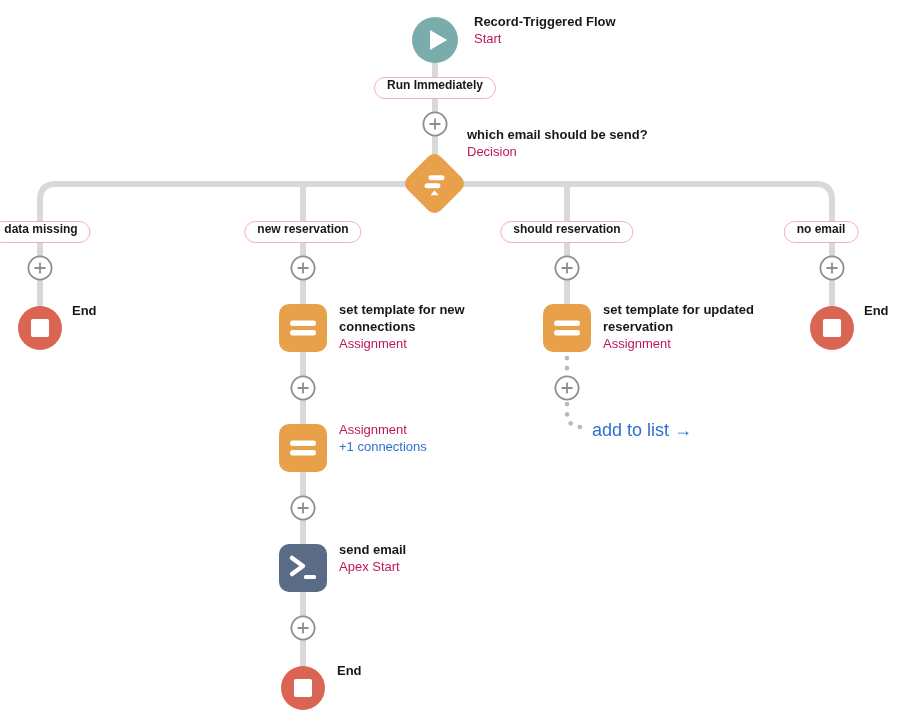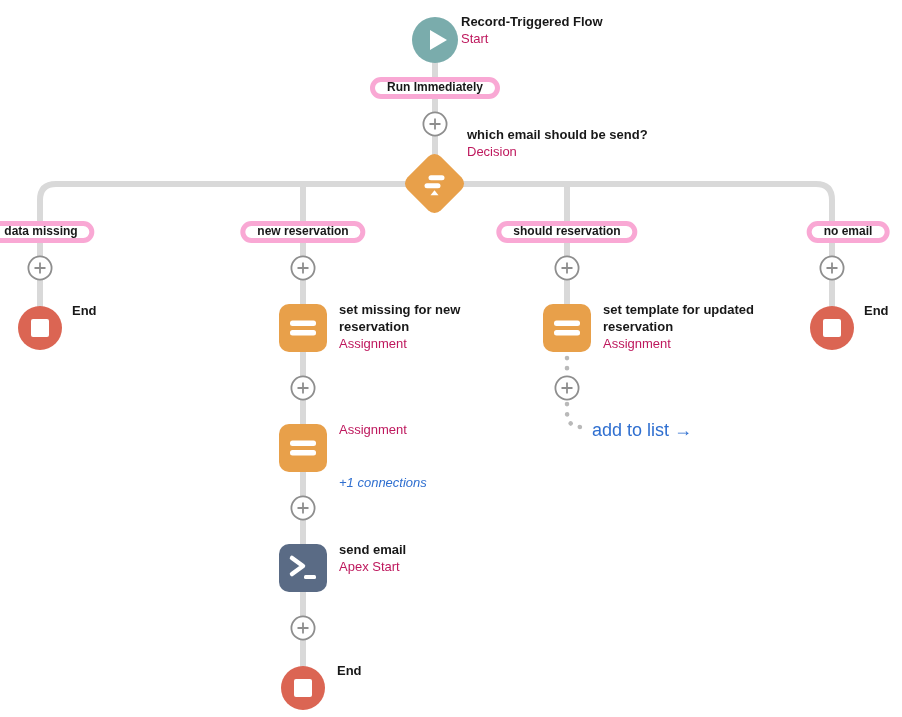--- a/index.html
+++ b/index.html
@@ -14,30 +14,30 @@
   .circle-node{border-radius:50%;display:flex;align-items:center;justify-content:center;box-sizing:border-box;}
   .start-circle{width:46px;height:46px;background:var(--start-teal);}
   .end-circle{width:44px;height:44px;background:var(--end-red);}
   .sq-node{width:48px;height:48px;border-radius:10px;display:flex;align-items:center;justify-content:center;}
   .assign{background:var(--logic-orange);}
   .apex{background:var(--apex-navy);}
   .diamond{width:47px;height:47px;border-radius:9px;background:var(--logic-orange);
     transform:rotate(45deg);display:flex;align-items:center;justify-content:center;}
   .diamond svg{transform:rotate(-45deg);}
   .pill{
-    background:#fff;border:5px solid #f9a8d4;border-radius:12px;height:22px;
-    display:inline-flex;align-items:flex-end;padding:0 12px;
+    background:#fff;border:1px solid #f9a8d4;border-radius:12px;height:22px;
+    display:inline-flex;align-items:flex-start;padding:0 12px;
     font-size:12px;font-weight:bold;color:#181818;white-space:nowrap;
     transform:translate(-50%,-50%);box-sizing:border-box;z-index:3;
   }
   .plus{width:26px;height:26px;z-index:3;cursor:pointer;}
   .label{line-height:17px;font-size:13px;}
   .t{font-weight:bold;color:#181818;}
   .s{color:#be185d;}
-  .m{color:var(--link-blue);font-style:italic;margin-top:36px;}
+  .m{color:var(--link-blue);}
   .goto{font-size:18px;color:var(--link-blue);white-space:nowrap;cursor:pointer;}
 </style>
 </head>
 <body>
 
 <div id="canvas" style="--start-teal: #7aacac; --logic-orange: #e8a04a; --end-red: #db6553; --apex-navy: #5a6b85; --link-blue: #2f6fd0; --connector-gray: #d9d9d9;">
 
   <svg id="connectors" width="902" height="717">
     <g stroke="#d9d9d9" stroke-width="6" fill="none">
 
@@ -56,21 +56,21 @@
       <path d="M567 358 V374"></path>
       <path d="M567 404 V412 Q567 427 581 427 H587"></path>
     </g>
   </svg>
 
   <div class="abs circle-node start-circle" style="left:412px;top:17px">
     <svg width="46" height="46" viewBox="0 0 46 46">
       <polygon points="18,13 18,33 35,23" fill="#ffffff"></polygon>
     </svg>
   </div>
-  <div class="abs label" style="left:461px;top:13px;width:220px">
+  <div class="abs label" style="left:474px;top:13px;width:220px">
     <div class="t">Record-Triggered Flow</div>
     <div class="s">Start</div>
   </div>
 
   <div class="abs pill" style="left:435px;top:88px">
     <span>Run Immediately</span>
   </div>
 
   <div class="abs diamond" style="left:411px;top:160px">
     <svg width="28" height="28" viewBox="0 0 28 28">
@@ -86,21 +86,21 @@
 
   <div class="abs pill" style="left:41px;top:232px">
     <span>data missing</span>
   </div>
   <div class="abs pill" style="left:303px;top:232px">
     <span>new reservation</span>
   </div>
   <div class="abs pill" style="left:567px;top:232px">
     <span>should reservation</span>
   </div>
-  <div class="abs pill" style="left:848px;top:232px">
+  <div class="abs pill" style="left:821px;top:232px">
     <span>no email</span>
   </div>
 
   <div class="abs plus" style="left:422px;top:111px">
     <svg width="26" height="26" viewBox="0 0 26 26">
       <circle cx="13" cy="13" r="11.6" fill="#fff" stroke="#8e8e8e" stroke-width="1.8"></circle>
       <path d="M13 7.5 V18.5 M7.5 13 H18.5" stroke="#8e8e8e" stroke-width="1.8"></path>
     </svg>
   </div>
   <div class="abs plus" style="left:27px;top:255px">
@@ -161,21 +161,21 @@
     <div class="t">End</div>
   </div>
 
   <div class="abs sq-node assign" style="left:279px;top:304px">
     <svg width="48" height="48" viewBox="0 0 48 48">
       <rect x="11" y="16.5" width="26" height="5.5" rx="2.5" fill="#fff"></rect>
       <rect x="11" y="26" width="26" height="5.5" rx="2.5" fill="#fff"></rect>
     </svg>
   </div>
   <div class="abs label" style="left:339px;top:301px;width:172px">
-    <div class="t">set missing for new reservation</div>
+    <div class="t">set template for new connections</div>
     <div class="s">Assignment</div>
   </div>
 
   <div class="abs sq-node assign" style="left:279px;top:424px">
     <svg width="48" height="48" viewBox="0 0 48 48">
       <rect x="11" y="16.5" width="26" height="5.5" rx="2.5" fill="#fff"></rect>
       <rect x="11" y="26" width="26" height="5.5" rx="2.5" fill="#fff"></rect>
     </svg>
   </div>
   <div class="abs label" style="left:339px;top:421px;width:172px">

